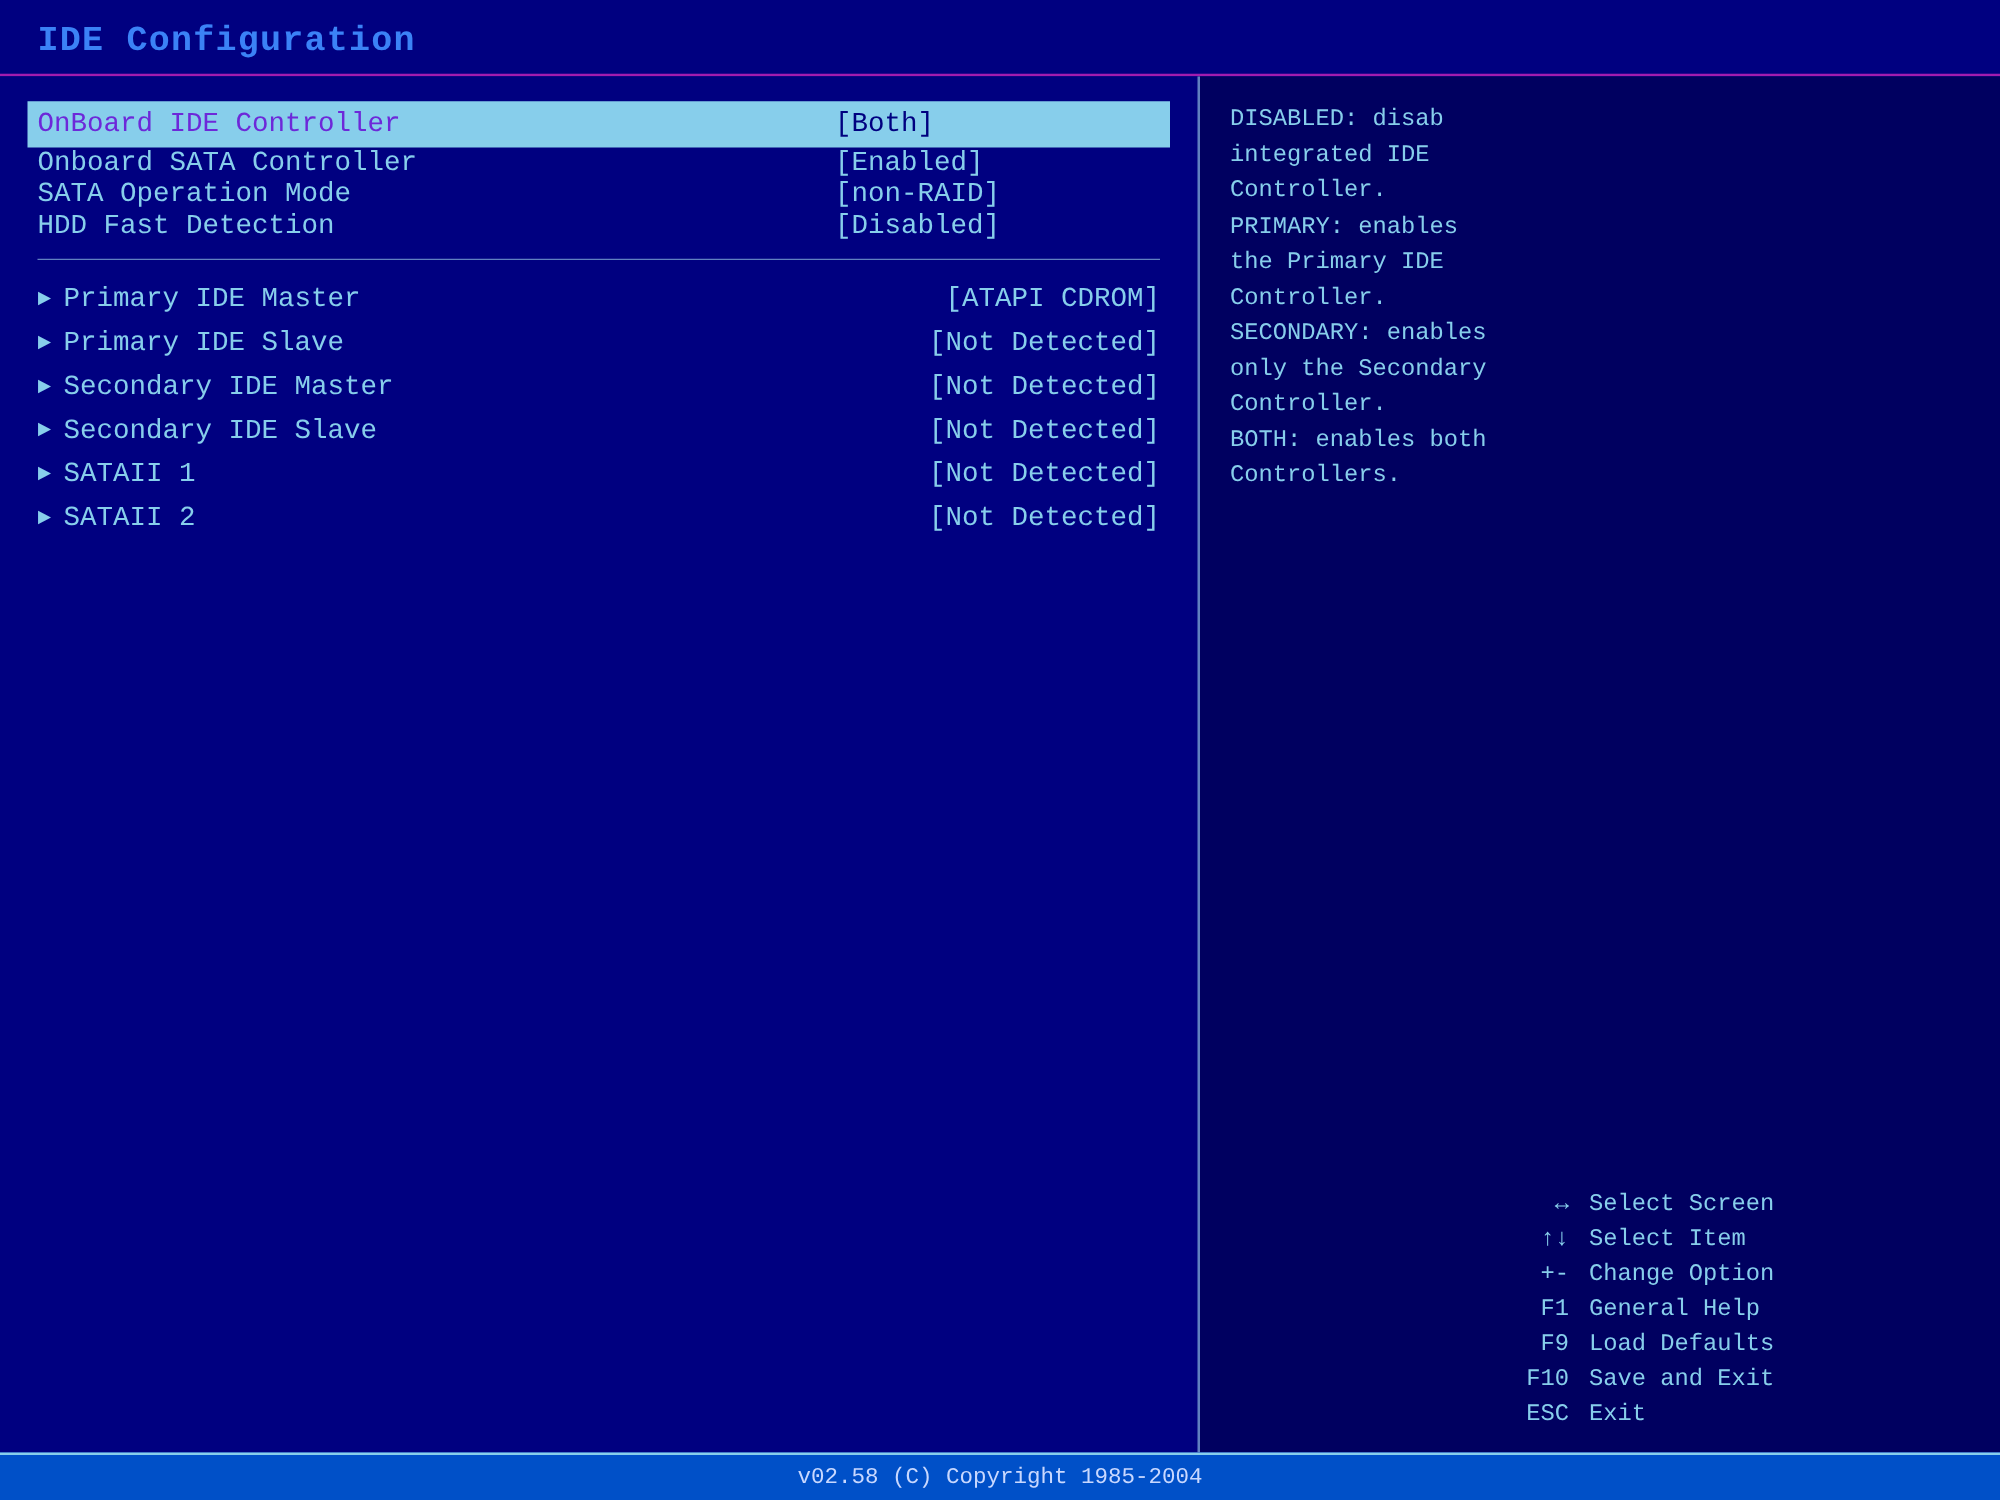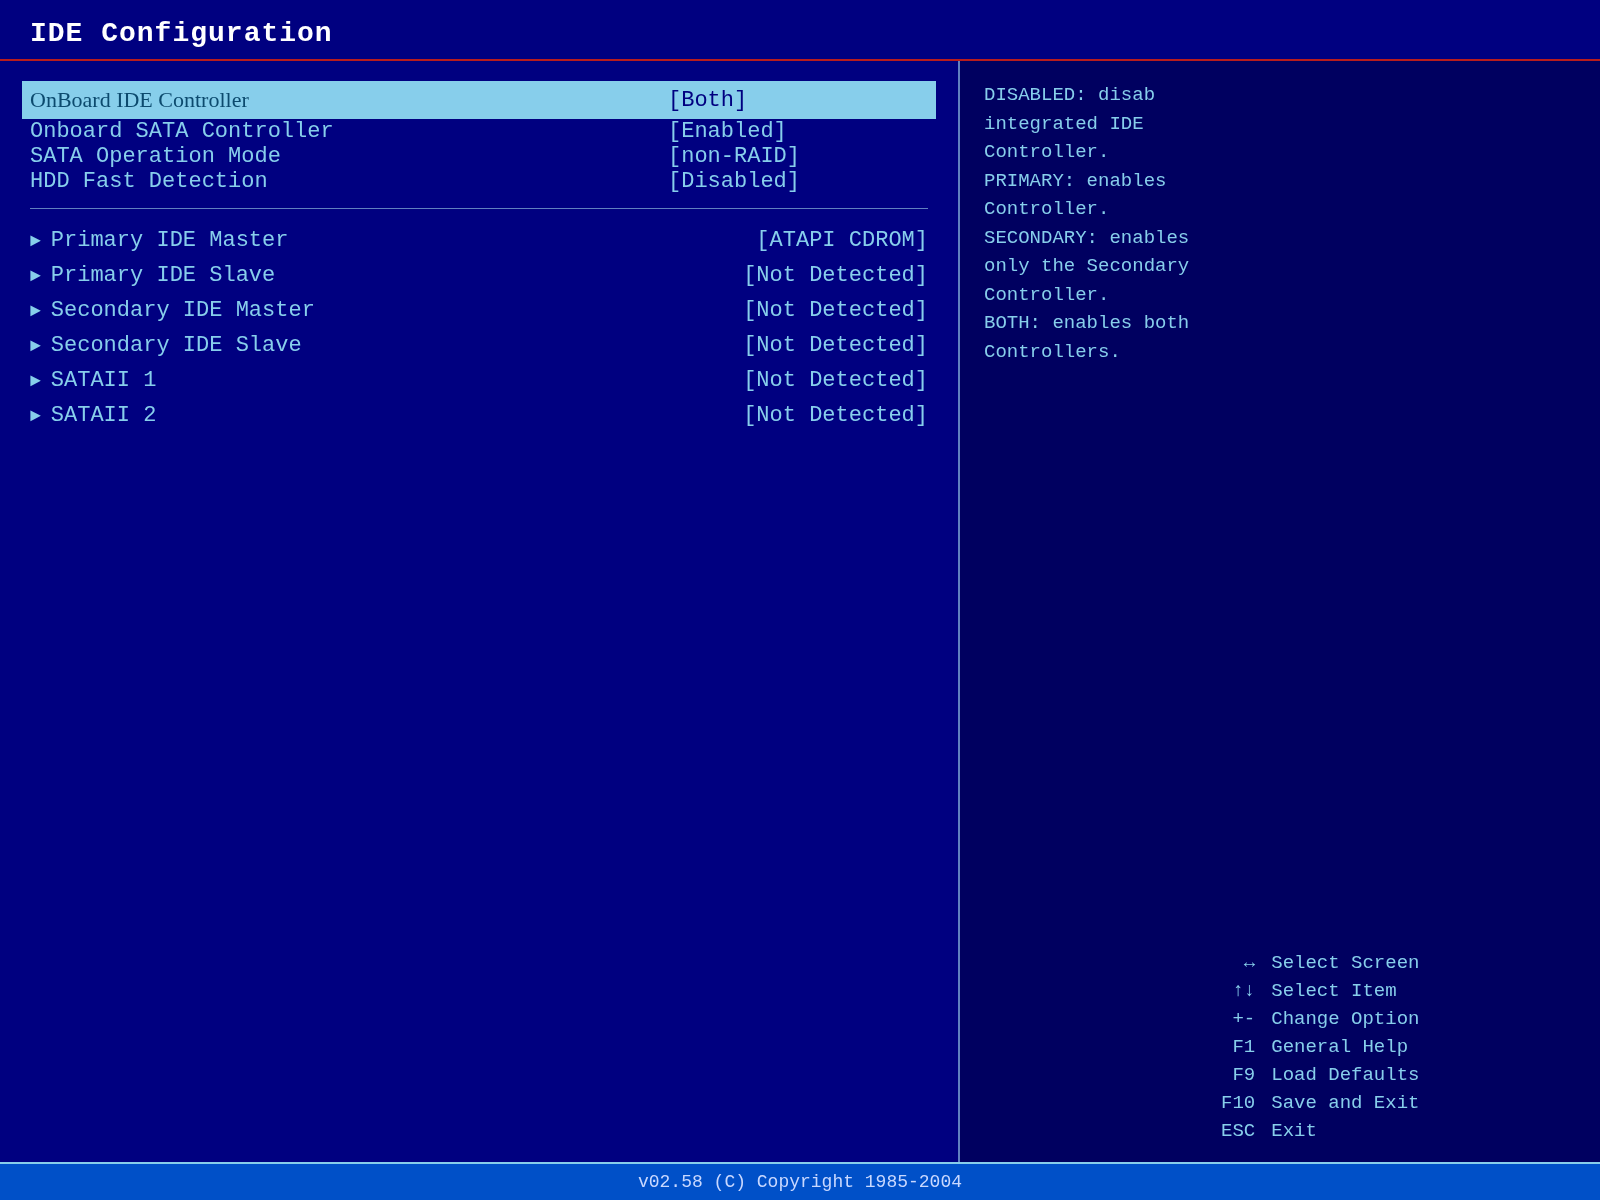--- a/index.html
+++ b/index.html
@@ -16,25 +16,25 @@
       width: 100%;
       height: 100%;
       background: #000080;
       display: flex;
       flex-direction: column;
     }
 
     
     .title-bar {
       background: #000080;
-      color: #ffffff;
+      color: #3b82f6;
       font-size: 28px;
       font-weight: bold;
       padding: 18px 18px 10px 30px;
-      border-bottom: 2px solid #b91c1c;
+      border-bottom: 2px solid #a21caf;
       letter-spacing: 1px;
     }
 
     
     .main-content {
       display: flex;
       flex: 1;
       overflow: hidden;
     }
 
@@ -70,22 +70,21 @@
       padding: 6px 8px;
       margin: 0 -8px;
     }
 
     .setting-label {
       color: #87ceeb;
       font-size: 22px;
     }
 
     .setting-label.highlighted {
-      color: #0c4a6e;
-      font-family: Liberation Serif, serif;
+      color: #6d28d9;
     }
 
     .setting-value {
       color: #87ceeb;
       font-size: 22px;
       min-width: 280px;
       text-align: left;
       padding-left: 20px;
       font-family: Liberation Mono, monospace;
     }
@@ -281,20 +280,21 @@
 
     </div>
 
     <div class="right-panel">
 
       <div class="help-text">
         <div>DISABLED: disab</div>
         <div>integrated IDE</div>
         <div>Controller.</div>
         <div>PRIMARY: enables</div>
+        <div>the Primary IDE</div>
         <div>Controller.</div>
         <div>SECONDARY: enables</div>
         <div>only the Secondary</div>
         <div>Controller.</div>
         <div>BOTH: enables both</div>
         <div>Controllers.</div>
       </div>
 
       <hr class="help-divider">
 

